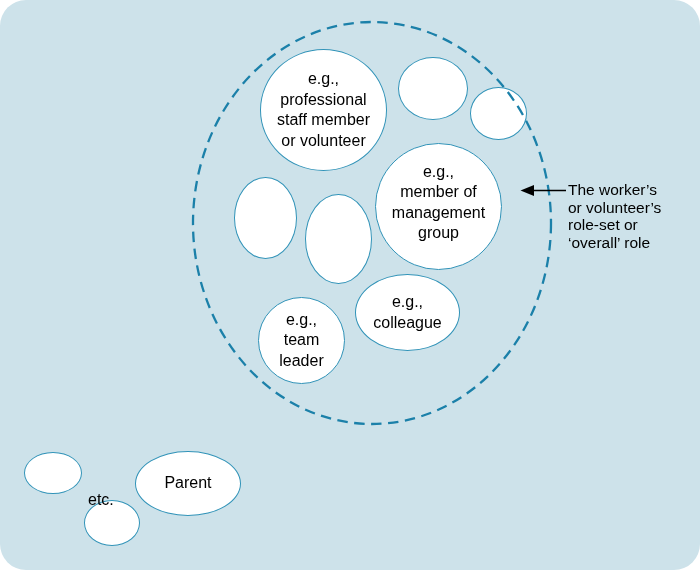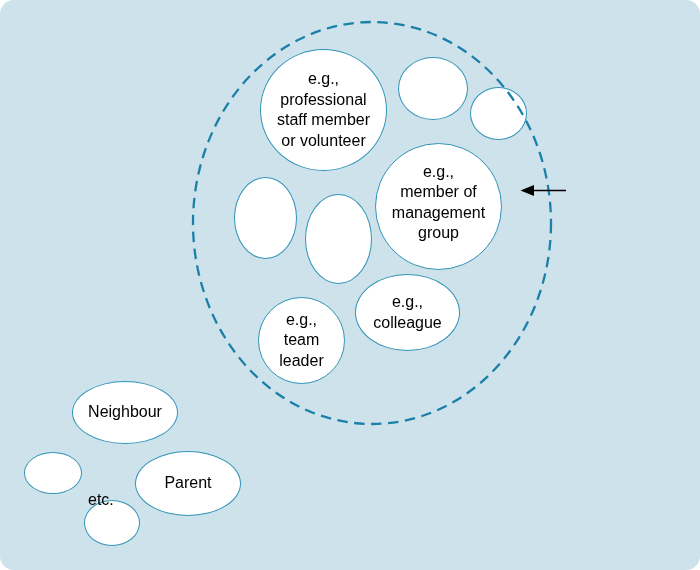--- a/index.html
+++ b/index.html
@@ -3,21 +3,21 @@
 <meta charset="utf-8">
 <style>
   html, body { margin: 0; padding: 0; background: #ffffff; }
   body { font-family: "Liberation Sans", sans-serif; }
 
   .canvas {
     position: relative;
     width: 700px;
     height: 570px;
     background: #cde2ea;
-    border-radius: 14px;
+    border-radius: 26px;
     overflow: hidden;
   }
 
   .ell {
     position: absolute;
     box-sizing: border-box;
     background: #ffffff;
     border: 1.5px solid #3193b8;
     border-radius: 50%;
     display: flex;
@@ -96,36 +96,37 @@
 team
 leader</span>
   </div>
 
   <div class="ell" style="left:355px; top:274px; width:105px; height:77px;">
     <span class="lbl">e.g.,
 colleague</span>
   </div>
 
 
-  <div class="ell" style="left:72px; top:381px; width:106px; height:63px;">
-    <span class="lbl">Neighbour</span>
-  </div>
 
   <div class="ell" style="left:24px; top:452px; width:58px; height:42px;"></div>
 
   <div class="ell" style="left:135px; top:451px; width:106px; height:65px;justify-content:center;">
     <span class="lbl">Parent</span>
   </div>
 
   <div class="ell" style="left:84px; top:500px; width:56px; height:46px;"></div>
 
   <div class="etc-label">etc.</div>
 
   <svg class="overlay" width="700" height="570" viewBox="0 0 700 570">
     <ellipse cx="372" cy="223" rx="179" ry="201" fill="none" stroke="#1b80a9" stroke-width="2.3" stroke-dasharray="10.5 6.5"></ellipse>
     <g>
       <line x1="566" y1="190.5" x2="531" y2="190.5" stroke="#000000" stroke-width="1.6"></line>
       <polygon points="520.5,190.5 534,185 534,196" fill="#000000"></polygon>
     </g>
   </svg>
 
+  <div class="annotation">The worker’s
+or volunteer’s
+role-set or
+‘overall’ role</div>
 
 </div>
 
 </body></html>

